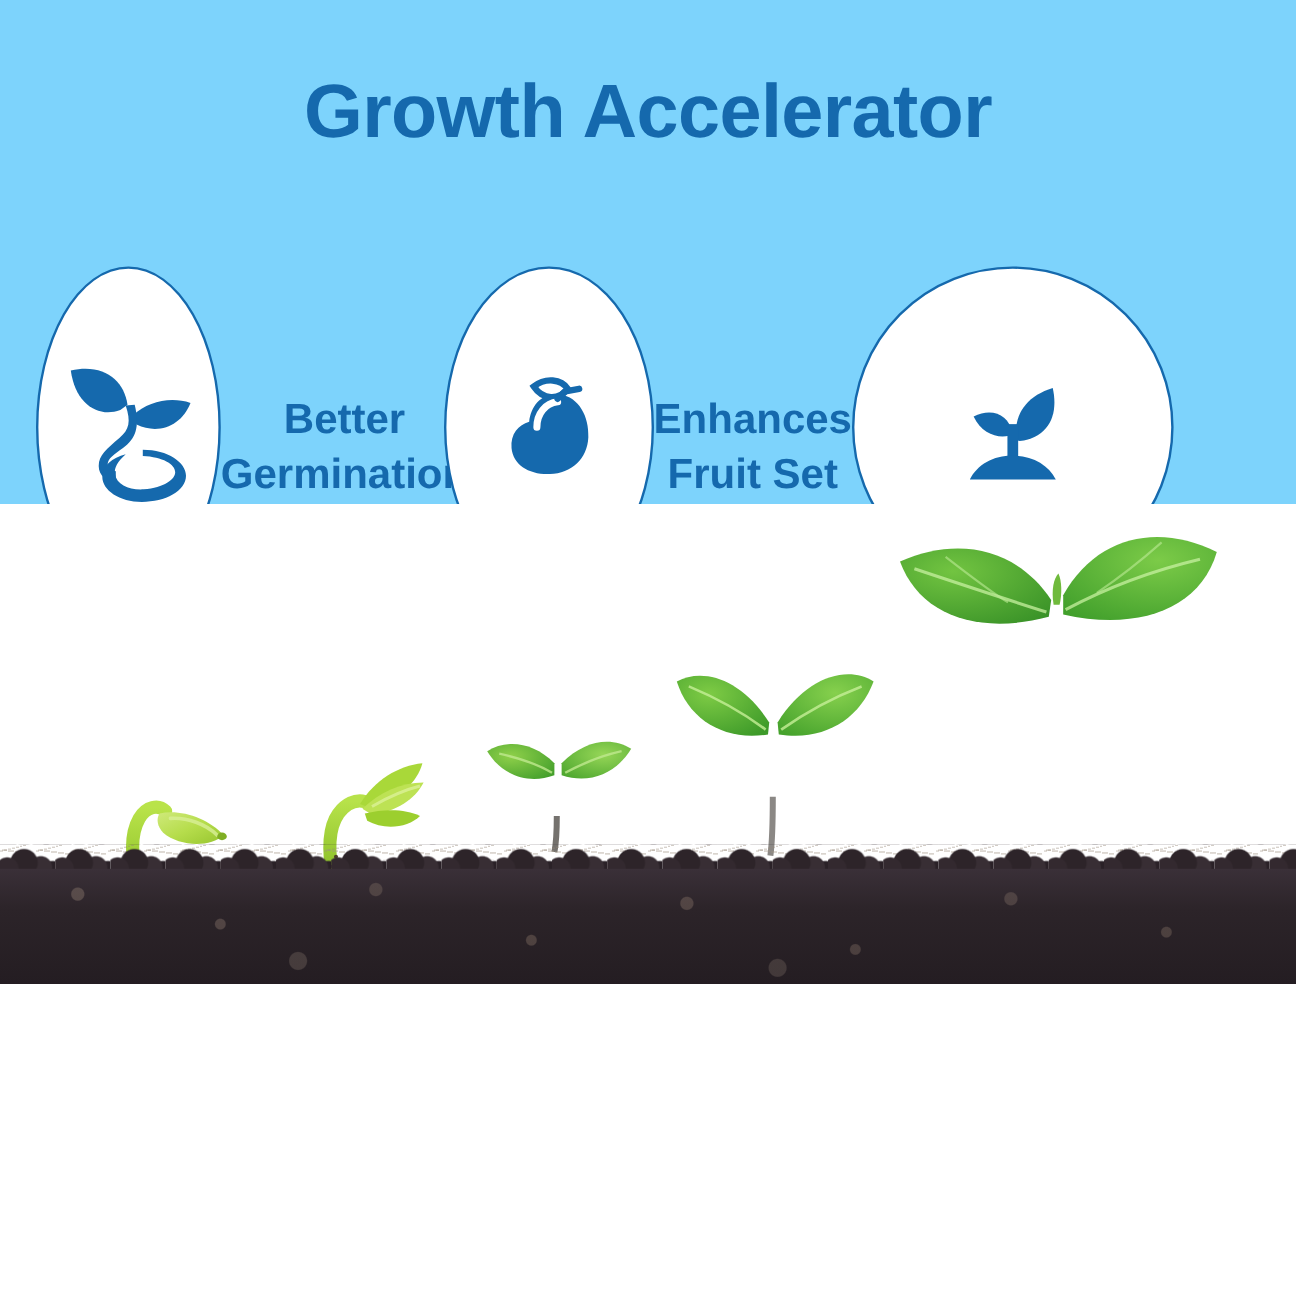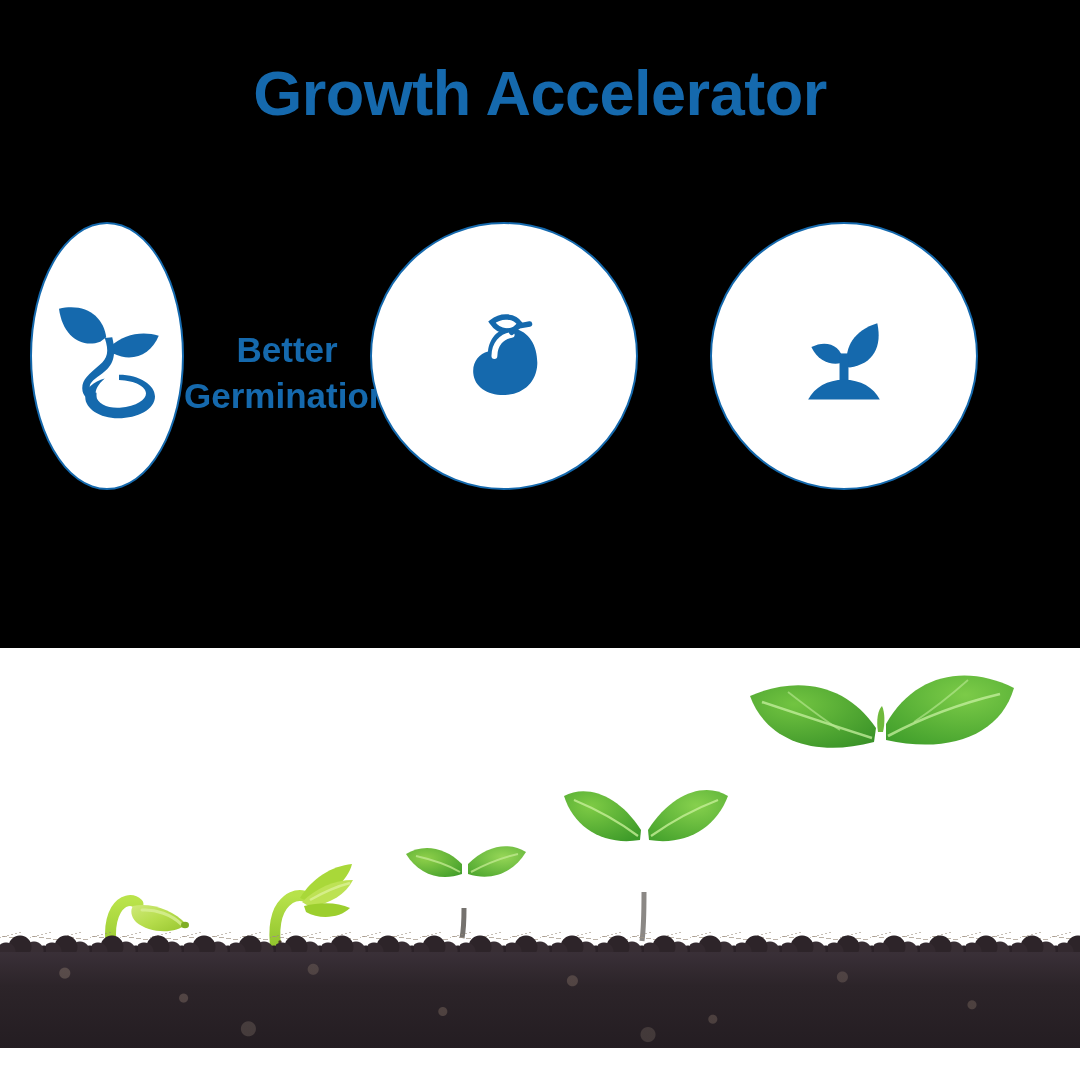--- a/index.html
+++ b/index.html
@@ -9,22 +9,22 @@
     width: 1080px;
     height: 1080px;
     background: #ffffff;
     font-family: "Liberation Sans", sans-serif;
     overflow: hidden;
   }
 
   #page {
     position: relative;
     width: 1080px;
-    height: 1048px;
-    background: #000000;
+    height: 820px;
+    background: #7dd3fc;
     overflow: hidden;
   }
 
   
   .page-title {
     position: absolute;
     top: 62px;
     left: 0;
     width: 1080px;
     text-align: center;
@@ -189,20 +189,22 @@
             <path d="M57.5 28.5 C70 30.5 76.5 43 76 56.5 C75.4 70.5 65 80 51 80.5
                      C37.5 81 27 74.5 26 63.5 C25.2 54.5 30.5 48.5 37.5 46.5
                      C38.5 36 46 27 57.5 28.5 Z"></path>
           </g>
 
           <path d="M42.5 50 C42.5 41 48 34.5 56 33.5" fill="none" stroke="#ffffff" stroke-width="4.6" stroke-linecap="round"></path>
 
           <path d="M60.5 27 L56 31.5" fill="none" stroke="#1569ad" stroke-width="4.2" stroke-linecap="round"></path>
         </svg>
       </div>
+      <div class="benefit-label">Enhances
+Fruit Set</div>
     </div>
 
     <div class="benefit-item">
       <div class="benefit-circle">
         <svg class="benefit-icon small" viewBox="0 0 100 100">
           <g fill="#1569ad">
 
             <path d="M52.5 58.5 C50 43 58 30 76 24.5 C80 42.5 73 56.5 54.5 59 Z"></path>
 
             <path d="M47.5 55.5 C40 57.5 29.5 54 24.5 43 C36 37 47.5 41.5 49.5 53.5 Z"></path>

